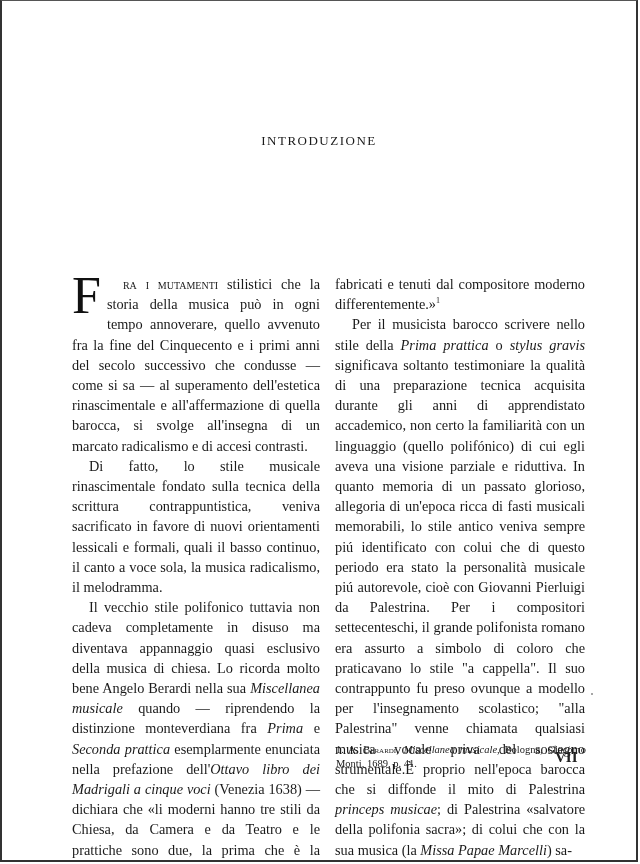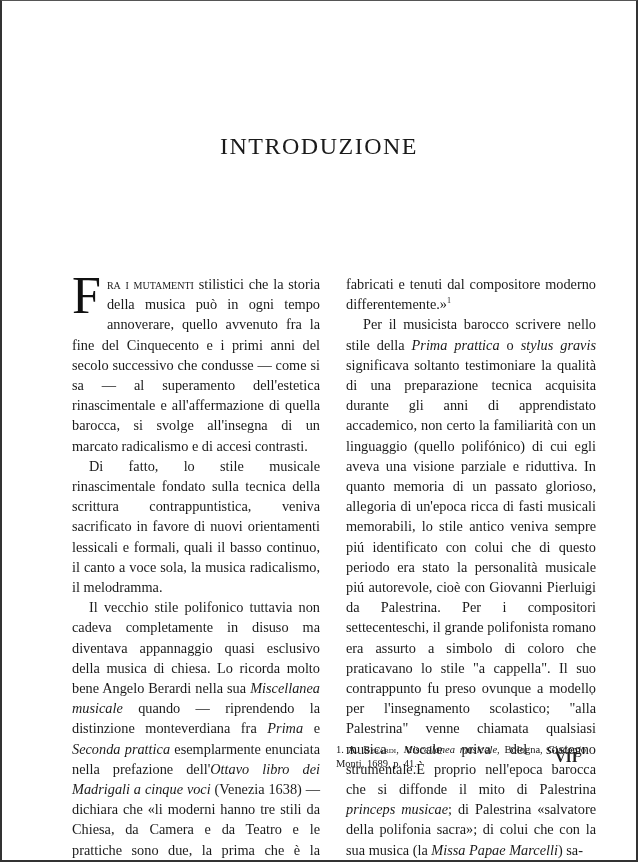--- a/index.html
+++ b/index.html
@@ -8,35 +8,35 @@
       font-family: "Liberation Serif", "DejaVu Serif", serif; color: #1a1a1a;
     }
     .page {
       position: absolute; left: 0; top: 0; width: 638px; height: 862px;
       border-left: 2px solid #333; border-top: 1px solid #555;
       border-right: 2px solid #333; border-bottom: 2px solid #333;
       background: #fff; box-sizing: border-box;
     }
     .title {
       position: absolute; top: 132px; left: 0; width: 100%;
-      text-align: center; font-size: 24px; letter-spacing: 1.5px; color: #1a1a1a;
+      text-align: center; font-size: 13px; letter-spacing: 1.5px; color: #1a1a1a;
     }
     .col {
       position: absolute; top: 273px; width: 248px;
       font-size: 14.3px; line-height: 20.2px; text-align: justify;
       hyphens: manual;
     }
     .col.left { left: 70px; }
-    .col.right { left: 344px; width: 250px; }
+    .col.right { left: 333px; width: 250px; }
     .col p { margin: 0; text-indent: 17px; }
     .col p.first { text-indent: 0; }
     .dropcap {
       float: left; font-size: 52px; line-height: 40px; margin: 2px 6px 0 0; color: #111;
     }
-    .smallcaps { font-variant: small-caps; }
+    .smallcaps { font-variant: small-caps; margin-left: 16px; }
     i { }
     sup { font-size: 8px; line-height: 0; }
     .footnote {
       position: absolute; left: 334px; top: 742px; width: 250px;
       font-size: 10.5px; line-height: 14px; text-align: justify;
     }
     .footnote .sc { font-variant: small-caps; }
     .folio {
       position: absolute; left: 553px; top: 748px; font-size: 15px; font-weight: bold; color: #222;
     }

